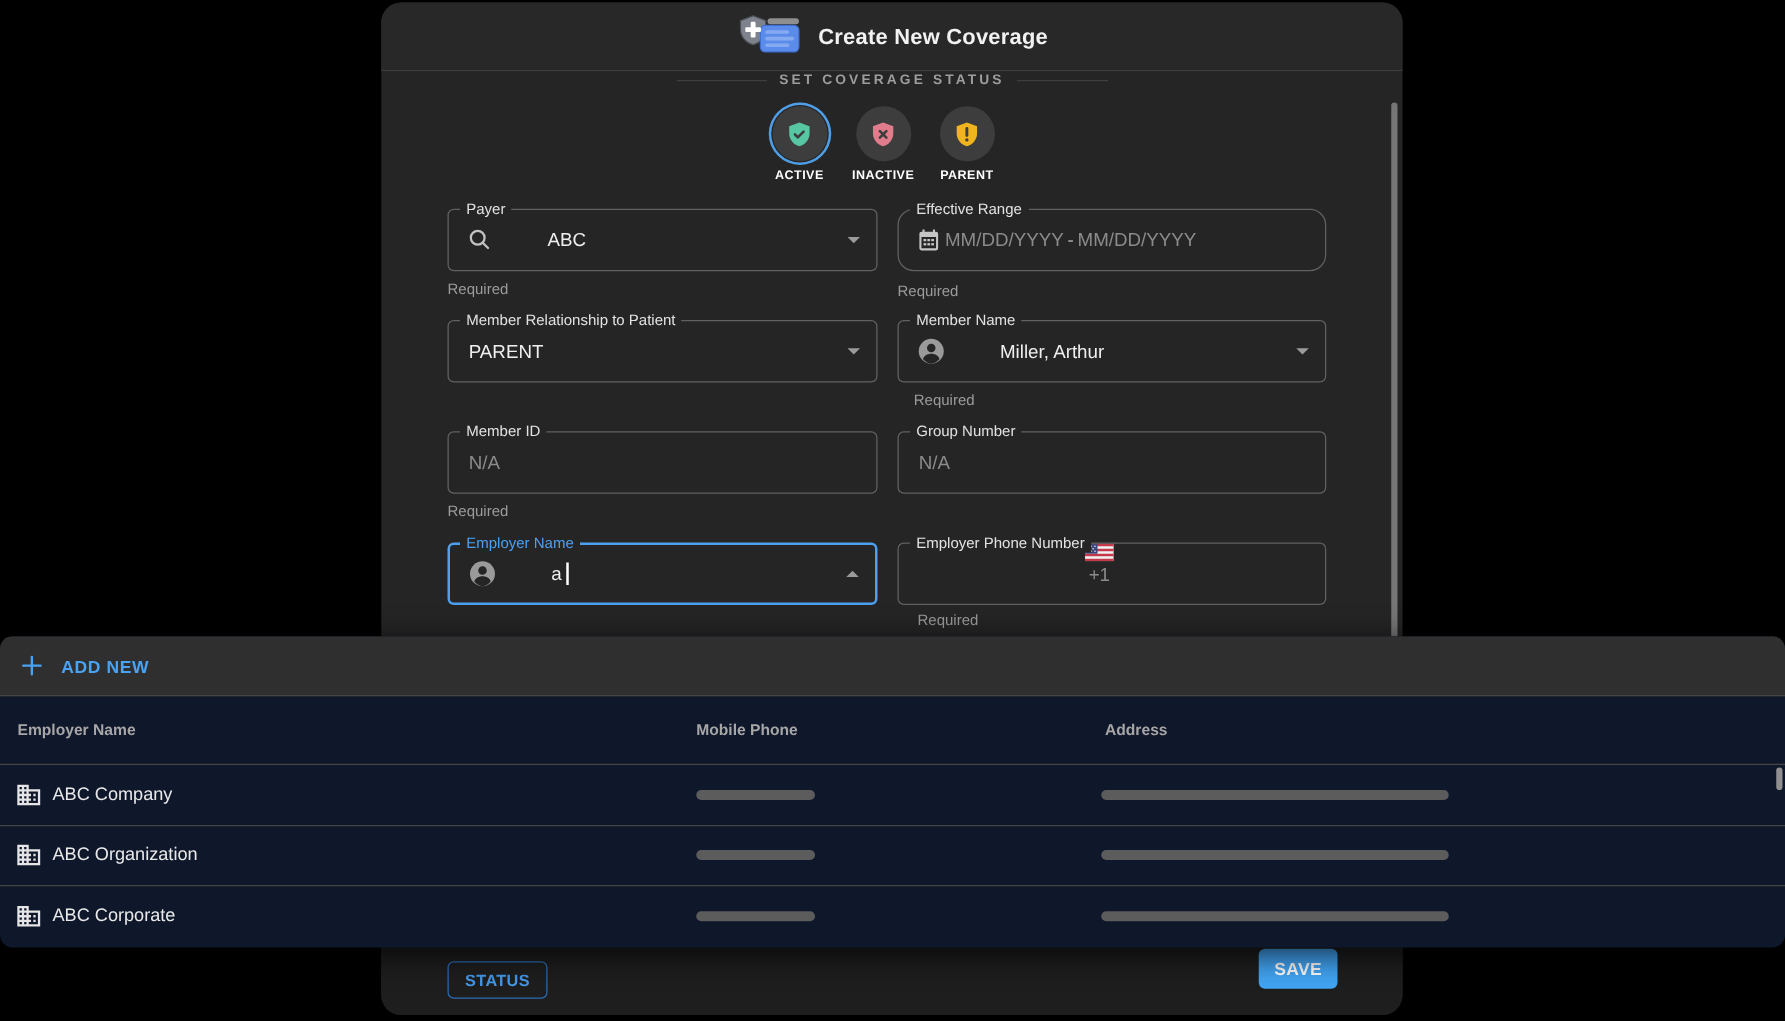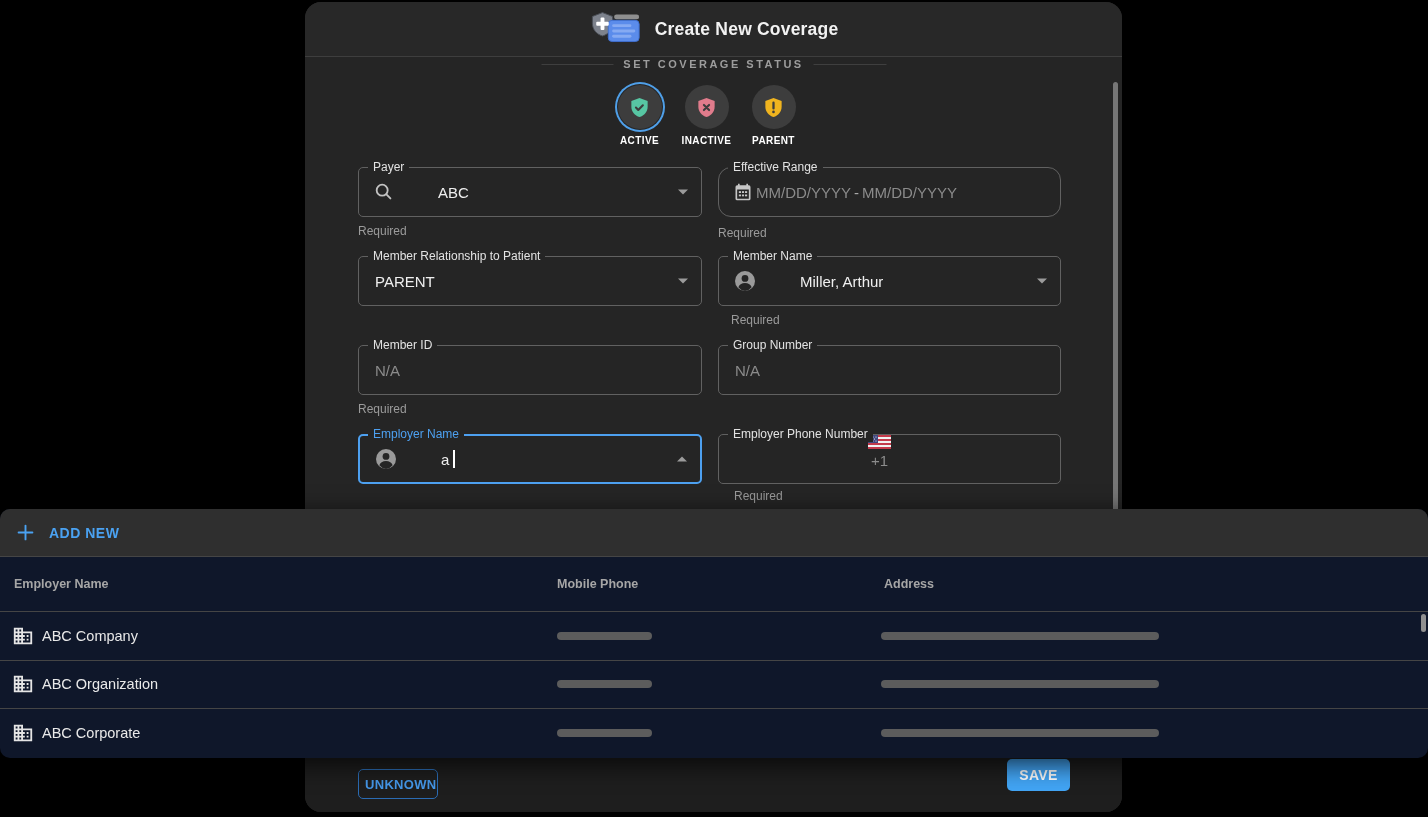--- a/index.html
+++ b/index.html
@@ -283,21 +283,21 @@
           <circle cx="8" cy="6" r=".55"></circle>
       </g>
     </svg>
     <span class="placeholder">+1</span>
   </div>
   <span class="helper" style="left:429px; top:487px;">Required</span>
 
   <div class="modal-scrollbar"></div>
 
   <div class="modal-footer">
-    <button class="btn-cancel">UNKNOWN</button>
+    <button class="btn-cancel">STATUS</button>
     <button class="btn-save">SAVE</button>
   </div>
 </div>
 
 <div class="dropdown">
 
   <div class="add-new-row">
     <svg width="17" height="17" viewBox="0 0 16 16">
       <path d="M8 1.5v13M1.5 8h13" fill="none" stroke="#4aa2f2" stroke-width="1.8" stroke-linecap="round"></path>
     </svg>

